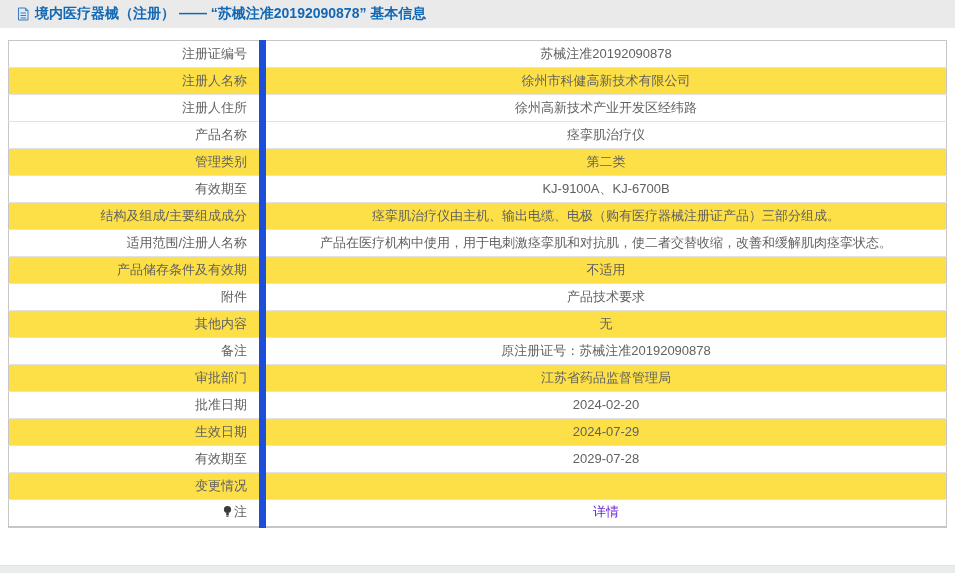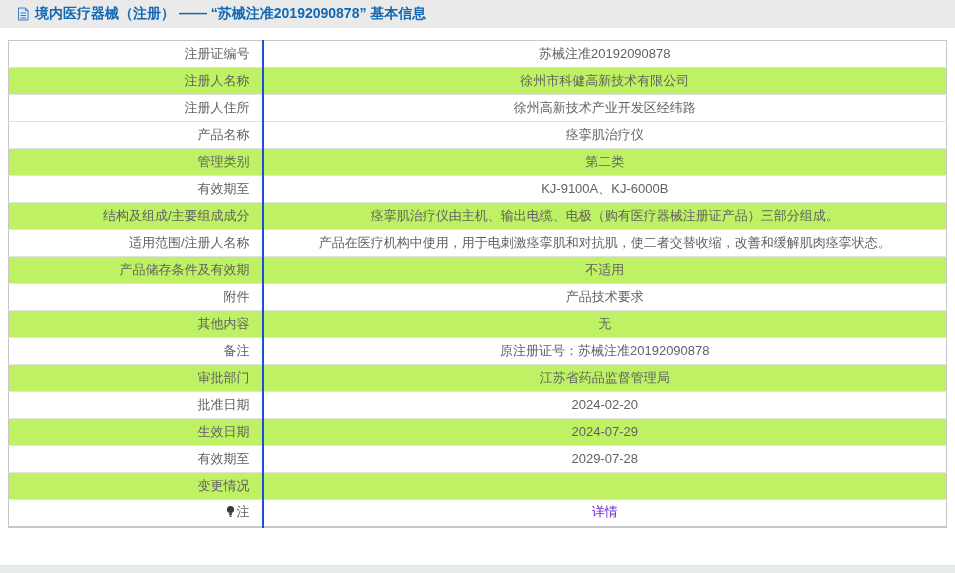--- a/index.html
+++ b/index.html
@@ -48,37 +48,37 @@
     border-bottom: 2px solid #c6c6c6;
     background: #ffffff;
   }
   table.info-table tr {
     border-top: 1px solid #e2e2e2;
   }
   table.info-table tr:first-child {
     border-top: none;
   }
   table.info-table tr.stripe {
-    background: #bef264;
+    background: #fde047;
   }
   table.info-table td {
     font-size: 13px;
     color: #616161;
     height: 27px;
     box-sizing: border-box;
     padding: 3px 12px;
     vertical-align: middle;
     line-height: 1.3;
     overflow: hidden;
     white-space: nowrap;
   }
   td.label-cell {
     width: 254px;
     text-align: right;
-    border-right: 2px solid #1d4ed8;
+    border-right: 7px solid #1d4ed8;
   }
   td.value-cell {
     text-align: center;
   }
   td.value-cell a {
     color: #6d28d9;
     text-decoration: none;
   }
   .bulb-icon {
     width: 9px;
@@ -132,21 +132,21 @@
         <tr>
           <td class="label-cell">产品名称</td>
           <td class="value-cell">痉挛肌治疗仪</td>
         </tr>
         <tr class="stripe">
           <td class="label-cell">管理类别</td>
           <td class="value-cell">第二类</td>
         </tr>
         <tr>
           <td class="label-cell">有效期至</td>
-          <td class="value-cell">KJ-9100A、KJ-6000B</td>
+          <td class="value-cell">KJ-9100A、KJ-6700B</td>
         </tr>
         <tr class="stripe">
           <td class="label-cell">结构及组成/主要组成成分</td>
           <td class="value-cell">痉挛肌治疗仪由主机、输出电缆、电极（购有医疗器械注册证产品）三部分组成。</td>
         </tr>
         <tr>
           <td class="label-cell">适用范围/注册人名称</td>
           <td class="value-cell">产品在医疗机构中使用，用于电刺激痉挛肌和对抗肌，使二者交替收缩，改善和缓解肌肉痉挛状态。</td>
         </tr>
         <tr class="stripe">

